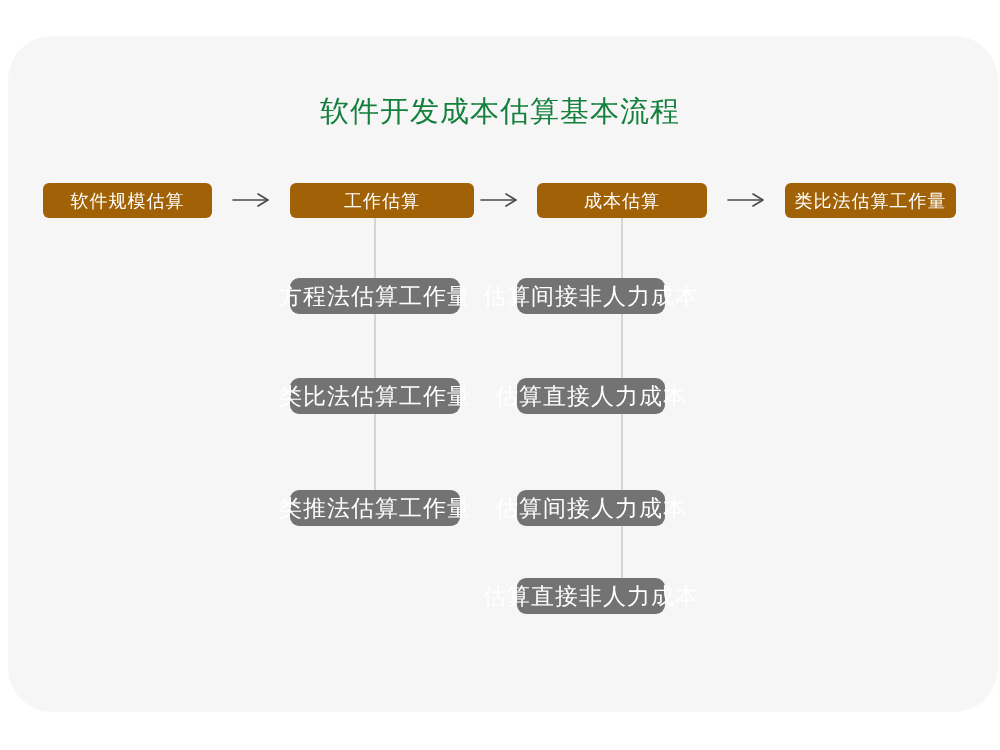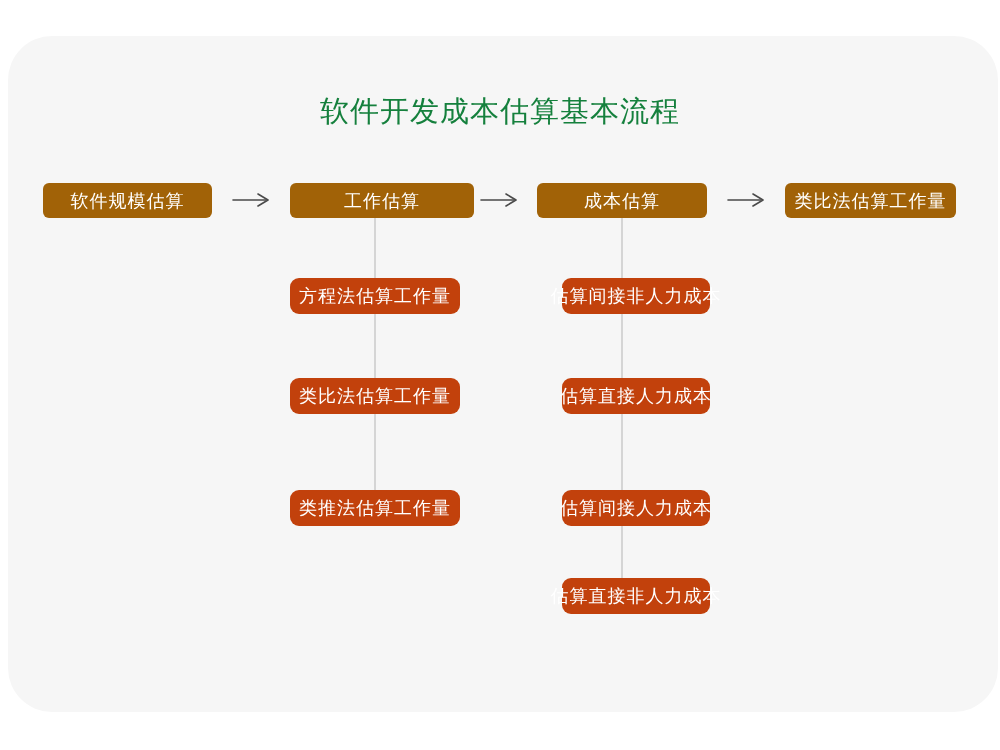--- a/index.html
+++ b/index.html
@@ -58,34 +58,34 @@
     top: 193px;
     width: 38px; height: 14px;
     z-index: 2;
   }
   .a0 { left: 232px; }
   .a1 { left: 480px; }
   .a2 { left: 727px; }
   .sub {
     position: absolute;
     height: 36px;
-    background: #c2410c;
+    background: #737373;
     border-radius: 9px;
     color: #ffffff;
-    font-size: 18px;
+    font-size: 23px;
     letter-spacing: 1px;
     display: flex;
     align-items: center;
     justify-content: center;
     z-index: 2;
     box-sizing: border-box;
     white-space: nowrap;
   }
   .colA { left: 290px; width: 170px; }
-  .colB { left: 562px; width: 148px; font-family: Liberation Mono, monospace; }
+  .colB { left: 517px; width: 148px; font-family: Liberation Mono, monospace; }
   .r0 { top: 278px; }
   .r1 { top: 378px; }
   .r2 { top: 478px; margin-top: 12px; }
   .r3 { top: 578px; }
 </style>
 </head>
 <body>
 
 <div>
   <div class="card"></div>

